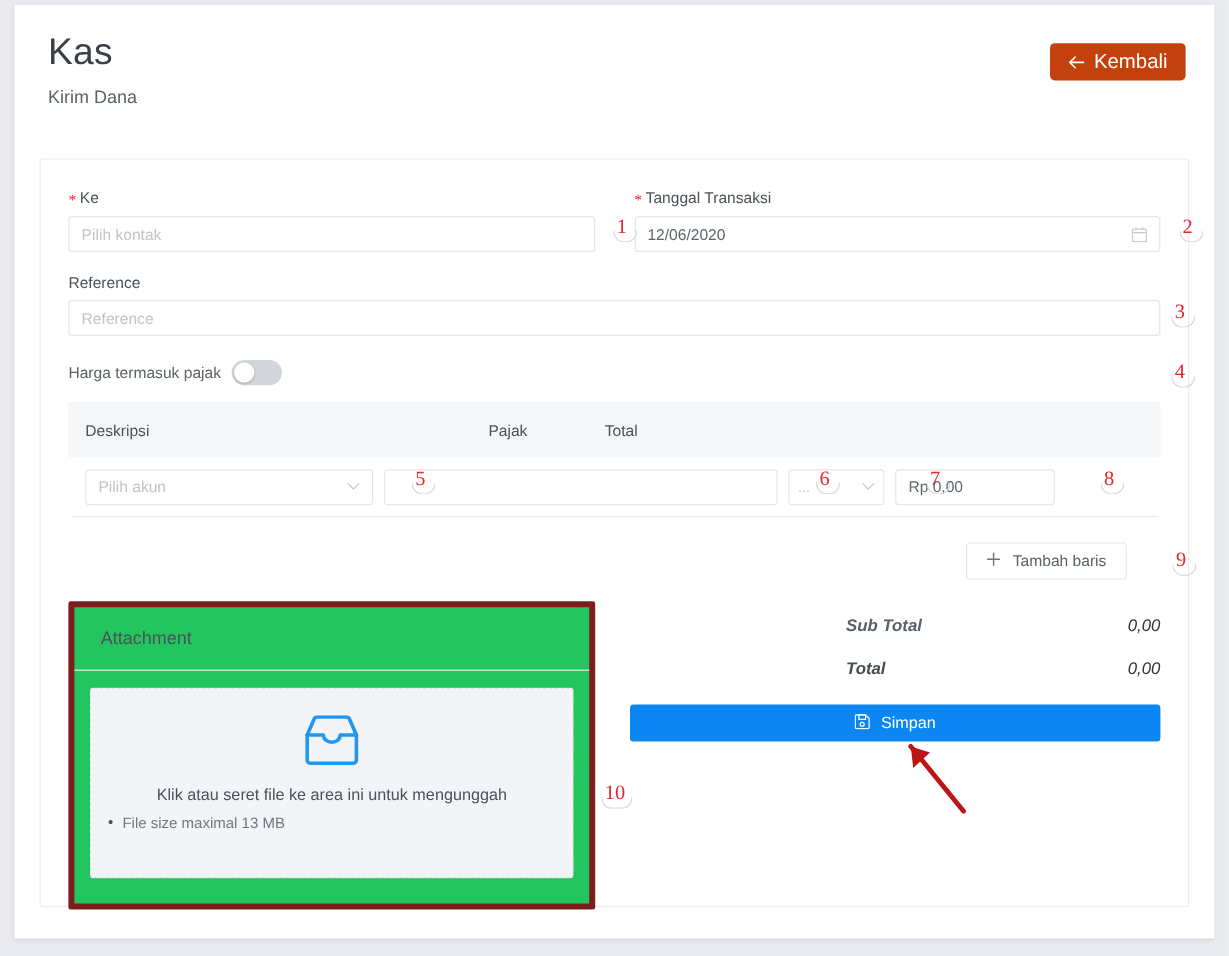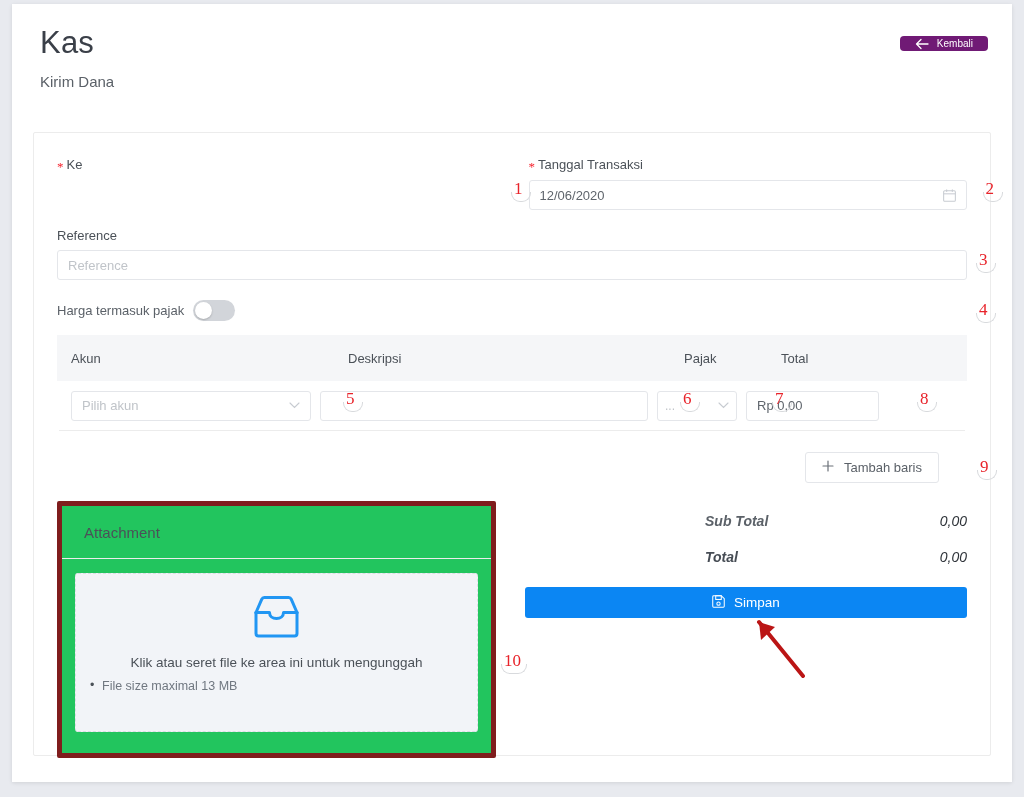--- a/index.html
+++ b/index.html
@@ -43,27 +43,27 @@
   .page-subtitle {
     margin-top: 13px;
     font-size: 15px;
     color: #5b6168;
     font-weight: 400;
   }
   .back-button {
     position: absolute;
     right: 24px;
     top: 32px;
-    background: #701a75;
+    background: #c2410c;
     color: #ffffff;
     border: none;
     border-radius: 4px;
-    height: 15px;
+    height: 31px;
     padding: 0 15px;
-    font-size: 10px;
+    font-size: 17px;
     font-family: "Liberation Sans", sans-serif;
     display: flex;
     align-items: center;
     gap: 8px;
     cursor: pointer;
   }
   .back-button .arrow-ico { display: flex; align-items: center; }
 
   
   .form-card {
@@ -338,20 +338,23 @@
   </div>
 
   <div class="form-card">
 
     <div class="row-2">
 
       <div class="col">
         <label class="field-label">
           <span class="req-star">*</span><span>Ke</span>
         </label>
+        <div class="ctrl">
+          <span class="ph">Pilih kontak</span>
+        </div>
         <div class="marker" style="left:457px; top:22px;">1</div>
       </div>
 
       <div class="col">
         <label class="field-label">
           <span class="req-star">*</span><span>Tanggal Transaksi</span>
         </label>
         <div class="ctrl">
           <span class="val">12/06/2020</span>
           <span class="cal-ico">
@@ -377,21 +380,20 @@
     <div class="tax-row">
       <span class="tax-label">Harga termasuk pajak</span>
       <div class="switch">
         <div class="knob"></div>
       </div>
       <div class="marker" style="left:922px; top:0px;">4</div>
     </div>
 
     <div class="line-table">
       <div class="thead">
-        <div class="th-akun">Akun</div>
         <div class="th-desk">Deskripsi</div>
         <div class="th-pajak">Pajak</div>
         <div class="th-total">Total</div>
       </div>
 
       <div class="tbody-row">
         <div class="cell-akun">
           <div class="ctrl">
             <span class="ph">Pilih akun</span>
             <span class="chev">

